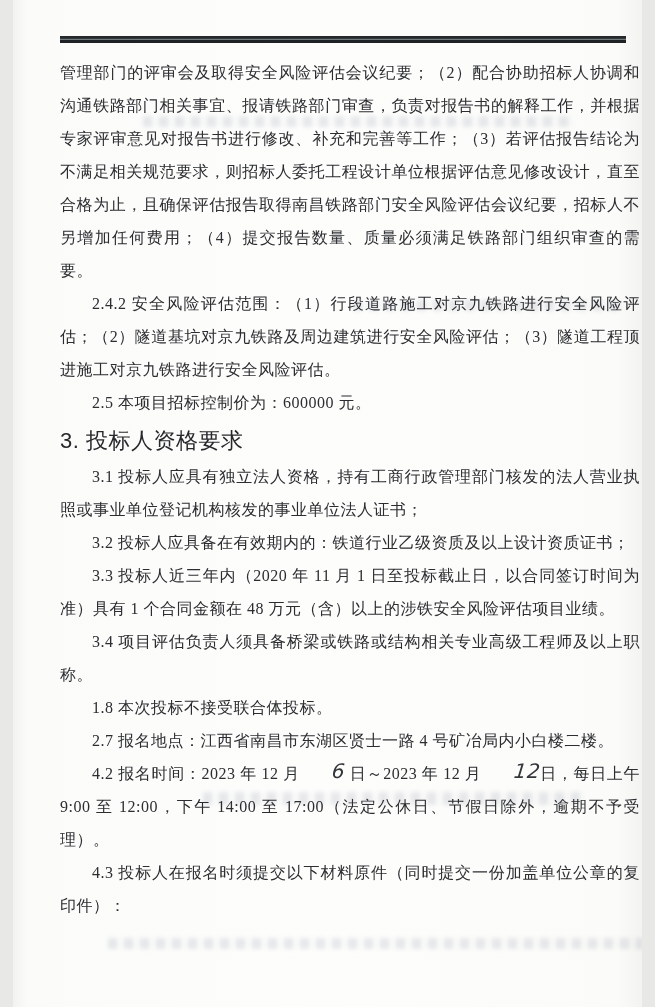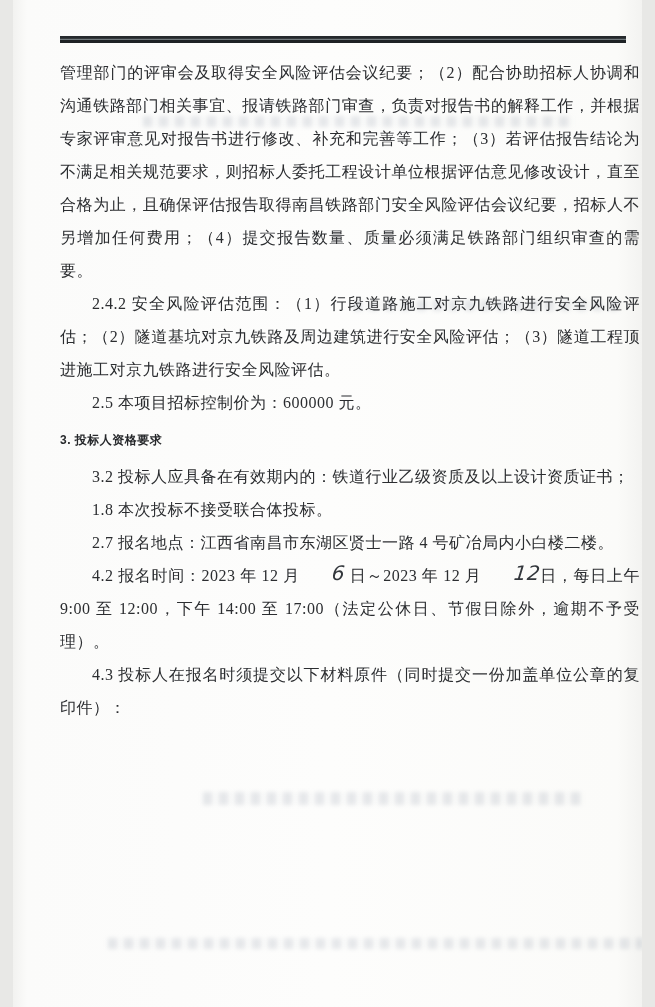--- a/index.html
+++ b/index.html
@@ -36,22 +36,22 @@
     letter-spacing: 0.5px;
     text-align: justify;
     text-indent: 2em;
   }
   p.body.continuation {
     text-indent: 0;
   }
   h2.heading {
     margin: 6px 0 4px 0;
     font-family: "Liberation Sans", "DejaVu Sans", sans-serif;
-    font-size: 12px;
-    font-weight: bold;
+    font-size: 22px;
+    font-weight: normal;
     line-height: 31px;
     color: #26282b;
     letter-spacing: 0.5px;
   }
   .handwritten {
     display: inline-block;
     font-family: "DejaVu Sans", sans-serif;
     font-style: italic;
     font-size: 20px;
     line-height: 0;
@@ -87,24 +87,27 @@
     <div class="top-rule"></div>
 
     <p class="body continuation">管理部门的评审会及取得安全风险评估会议纪要；（2）配合协助招标人协调和沟通铁路部门相关事宜、报请铁路部门审查，负责对报告书的解释工作，并根据专家评审意见对报告书进行修改、补充和完善等工作；（3）若评估报告结论为不满足相关规范要求，则招标人委托工程设计单位根据评估意见修改设计，直至合格为止，且确保评估报告取得南昌铁路部门安全风险评估会议纪要，招标人不另增加任何费用；（4）提交报告数量、质量必须满足铁路部门组织审查的需要。</p>
 
     <p class="body">2.4.2 安全风险评估范围：（1）行段道路施工对京九铁路进行安全风险评估；（2）隧道基坑对京九铁路及周边建筑进行安全风险评估；（3）隧道工程顶进施工对京九铁路进行安全风险评估。</p>
 
     <p class="body">2.5 本项目招标控制价为：600000 元。</p>
 
     <h2 class="heading">3. 投标人资格要求</h2>
 
+    <p class="body">3.1 投标人应具有独立法人资格，持有工商行政管理部门核发的法人营业执照或事业单位登记机构核发的事业单位法人证书；</p>
 
     <p class="body">3.2 投标人应具备在有效期内的：铁道行业乙级资质及以上设计资质证书；</p>
 
+    <p class="body">3.3 投标人近三年内（2020 年 11 月 1 日至投标截止日，以合同签订时间为准）具有 1 个合同金额在 48 万元（含）以上的涉铁安全风险评估项目业绩。</p>
 
+    <p class="body">3.4 项目评估负责人须具备桥梁或铁路或结构相关专业高级工程师及以上职称。</p>
 
 
     <p class="body">1.8 本次投标不接受联合体投标。</p>
 
 
     <p class="body">2.7 报名地点：江西省南昌市东湖区贤士一路 4 号矿冶局内小白楼二楼。</p>
 
     <p class="body"><span>4.2 报名时间：2023 年 12 月</span><span class="handwritten">6</span><span> 日～2023 年 12 月</span><span class="handwritten">12</span><span>日，每日上午 9:00 至 12:00，下午 14:00 至 17:00（法定公休日、节假日除外，逾期不予受理）。</span></p>
 
     <p class="body">4.3 投标人在报名时须提交以下材料原件（同时提交一份加盖单位公章的复印件）：</p>

